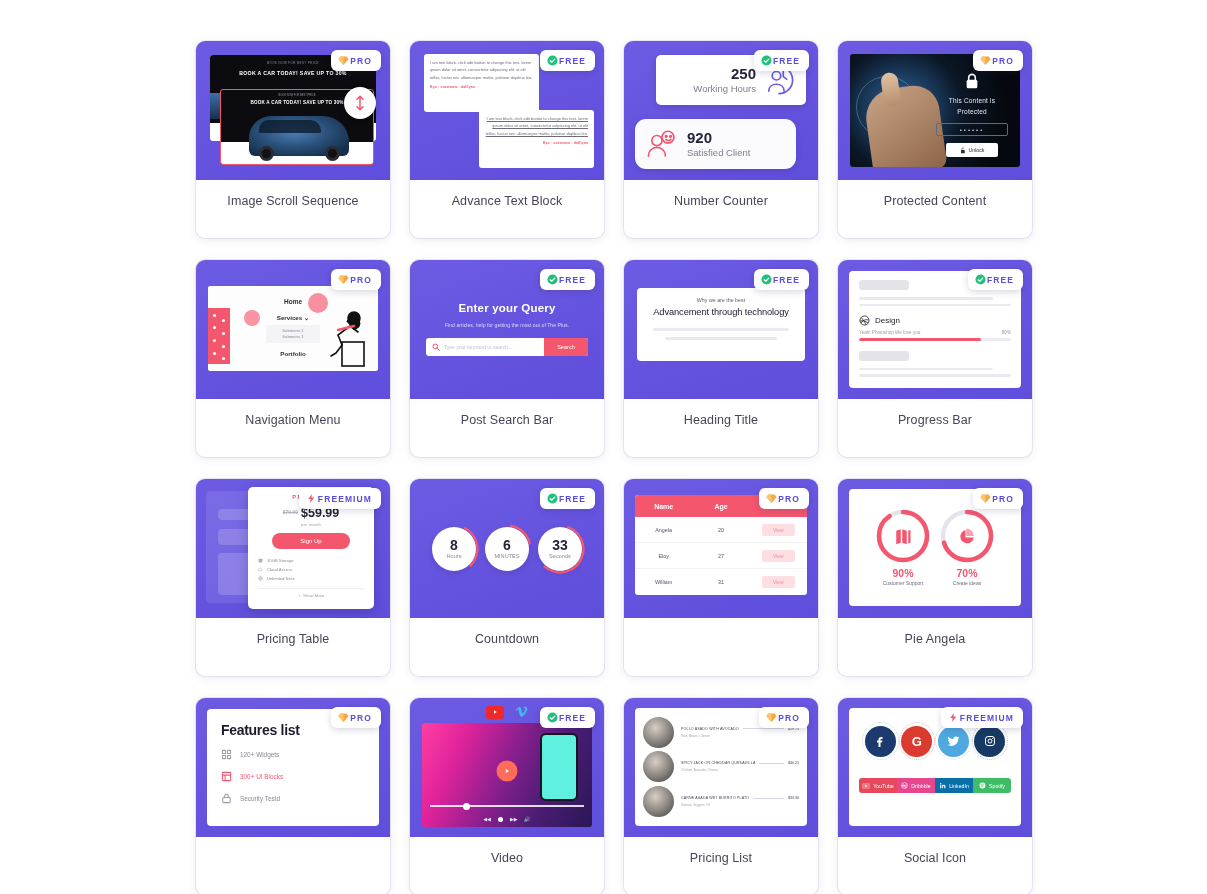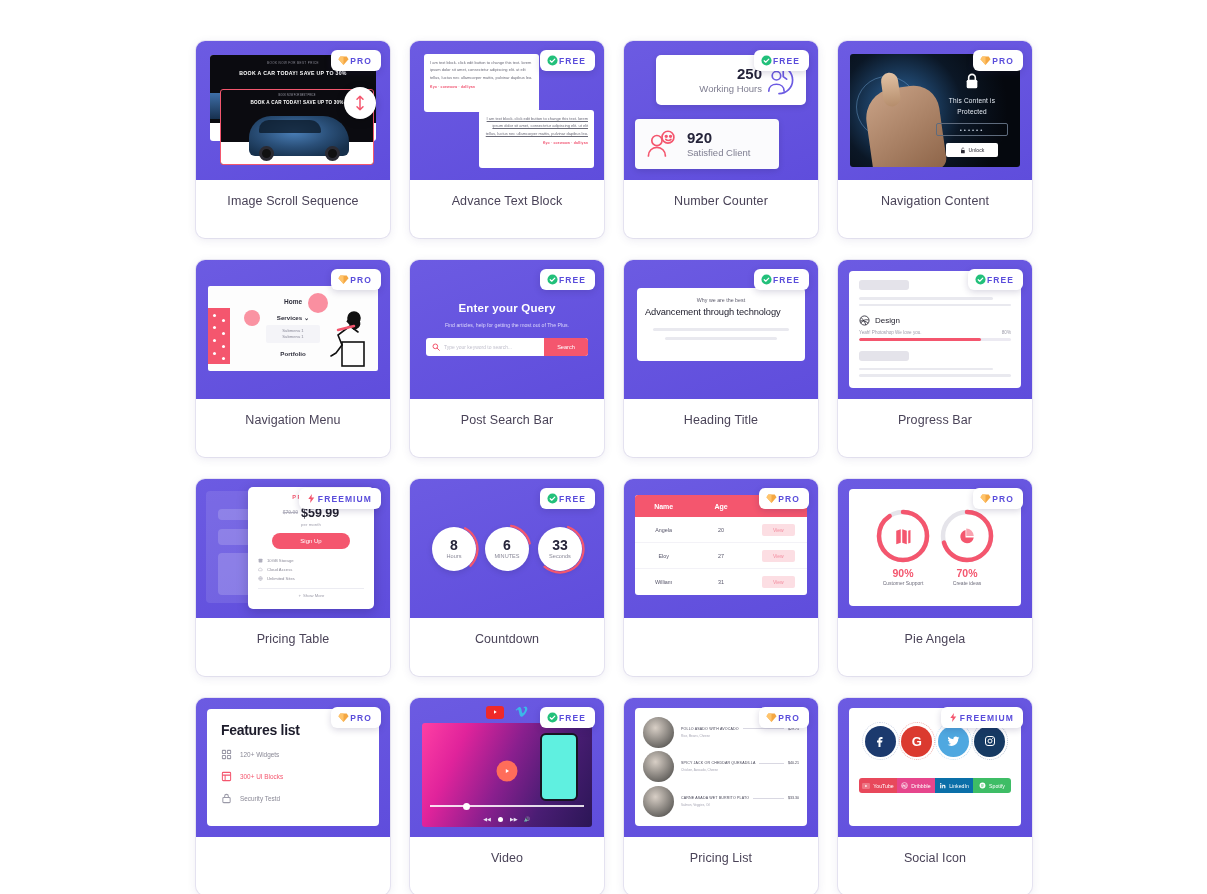--- a/index.html
+++ b/index.html
@@ -76,21 +76,21 @@
 
   
   .atb1 { position:absolute; left:14px; top:13px; width:115px; height:58px; background:#fff; border-radius:3px; padding:5px 6px;}
   .atb2 { position:absolute; right:10px; bottom:12px; width:115px; height:58px; background:#fff; border-radius:3px; padding:5px 6px; text-align:right;}
   .atb-p { font-size:4px; line-height:7.4px; color:#6b6b78; }
   .atb-p.u { text-decoration:underline; }
   .atb-m { margin-top:4px; font-size:3.4px; font-weight:bold; color:#f0506e; letter-spacing:.2px;}
 
   
   .nc1 { position:absolute; left:32px; top:14px; width:150px; height:50px; background:#fff; border-radius:5px; box-shadow:0 2px 6px rgba(0,0,0,.12);}
-  .nc2 { position:absolute; left:11px; top:78px; width:144px; height:50px; background:#fbfbfd; border-radius:4px; box-shadow:0 2px 6px rgba(0,0,0,.12);}
+  .nc2 { position:absolute; left:11px; top:78px; width:161px; height:50px; background:#fbfbfd; border-radius:11px; box-shadow:0 2px 6px rgba(0,0,0,.12);}
   .nc-num { font-size:15px; font-weight:bold; color:#25243a; line-height:1;}
   .nc-lbl { font-size:9.5px; color:#7e7d90; margin-top:2px;}
   .nc-ico { width:34px; height:34px; flex:0 0 34px;}
 
   
   .pc-img { position:absolute; left:12px; top:13px; width:170px; height:113px; border-radius:3px; overflow:hidden;
      background: radial-gradient(circle at 30% 48%, #eaf4ff 0%, #7fb6e8 5%, #214a74 17%, #0b1726 46%, #05080e 80%);}
   .pc-hand { position:absolute; left:18px; bottom:-6px; width:74px; height:86px; background:linear-gradient(150deg,#caa387,#8d6448); border-radius:30px 26px 10px 10px; transform:rotate(-8deg);}
   .pc-hand:before{ content:""; position:absolute; left:20px; top:-16px; width:17px; height:34px; background:linear-gradient(180deg,#e2c2a4,#b58d6c); border-radius:9px;}
   .pc-ring { position:absolute; left:6px; top:22px; width:62px; height:62px; border:1px solid rgba(140,200,255,.35); border-radius:50%;}
@@ -115,21 +115,21 @@
   
   .psb-t { position:absolute; top:42px; left:0; right:0; text-align:center; font-size:11.5px; font-weight:bold; color:#fff; letter-spacing:.2px;}
   .psb-s { position:absolute; top:62px; left:14px; right:14px; text-align:center; font-size:5.2px; color:#dcd7fb;}
   .psb-box { position:absolute; left:16px; right:16px; top:78px; height:18px; background:#fff; border-radius:3px; display:flex; align-items:center; overflow:hidden;}
   .psb-ph { flex:1; font-size:5px; color:#c2c0cd; padding-left:4px;}
   .psb-btn { width:44px; height:100%; background:#f4566e; color:#fff; font-size:5.6px; display:flex; align-items:center; justify-content:center;}
 
   
   .ht-card { position:absolute; left:13px; top:28px; right:13px; height:73px; background:#fff; border-radius:4px; padding:9px 8px;}
   .ht-sub { text-align:center; font-size:5.3px; color:#5c5b6b;}
-  .ht-main { text-align:left; font-size:9.3px; color:#22212f; margin-top:4px; letter-spacing:-.1px;}
+  .ht-main { text-align:center; font-size:9.3px; color:#22212f; margin-top:4px; letter-spacing:-.1px;}
 
   
   .pb-card { position:absolute; left:11px; top:11px; right:11px; bottom:11px; background:#fff; border-radius:4px; padding:9px 10px;}
   .pb-title { display:flex; align-items:center; gap:5px; font-size:8px; font-weight:normal; color:#24232f;}
   .pb-cap { display:flex; justify-content:space-between; font-size:4.6px; color:#9d9caa; margin-top:4px;}
   .pb-track { height:2.6px; background:#eceaf2; border-radius:2px; margin-top:3px; overflow:hidden;}
   .pb-fill { height:100%; background:#f4566e; border-radius:2px;}
 
   
   .pt-bg { position:absolute; left:10px; top:12px; width:152px; height:112px; background:rgba(255,255,255,.10); border-radius:4px;}
@@ -263,21 +263,21 @@
 
   <div class="card">
     <div class="thumb">
       <div class="badge">
         <svg class="bi" viewBox="0 0 24 24">
             <circle cx="12" cy="12" r="11" fill="#22C07A"></circle>
             <path d="M7 12.5l3.3 3.3L17 9" stroke="#fff" stroke-width="2.6" fill="none" stroke-linecap="round" stroke-linejoin="round"></path>
           </svg>
         <span>FREE</span>
       </div>
-      <div class="nc1" style="display:flex;align-items:center;padding:0 10px;">
+      <div class="nc1" style="display:flex;align-items:center;gap:6px;padding:0 10px;">
         <div style="flex:1;text-align:right;">
           <div class="nc-num">250</div>
           <div class="nc-lbl">Working Hours</div>
         </div>
         <svg class="nc-ico" viewBox="0 0 40 40" fill="none" stroke="#6C5BE2" stroke-width="2">
           <path d="M20 4a16 16 0 0 1 0 32" stroke-linecap="round"></path>
             <circle cx="17" cy="15" r="5"></circle>
             <path d="M8 33c0-5 4-8 9-8s9 3 9 8" stroke-linecap="round"></path>
             <path d="M25 10v6l4 3" stroke-linecap="round"></path>
         </svg>
@@ -324,21 +324,21 @@
           <div class="pc-btn">
             <svg width="6" height="7" viewBox="0 0 24 26">
                 <path d="M7 11V8a5 5 0 0 1 9-3" stroke="#2b2b36" stroke-width="2.6" fill="none" stroke-linecap="round"></path>
                 <rect x="4" y="11" width="15" height="13" rx="2.5" fill="#2b2b36"></rect>
               </svg>
             <span>Unlock</span>
           </div>
         </div>
       </div>
     </div>
-    <div class="card-label">Navigation Content</div>
+    <div class="card-label">Protected Content</div>
     <div class="card-foot"></div>
   </div>
 
   <div class="card">
     <div class="thumb">
       <div class="badge">
         <svg class="bi" viewBox="0 0 24 24">
             <path d="M5 3h14l4 6-11 13L1 9z" fill="#F4A742"></path>
             <path d="M5 3h7v19L1 9z" fill="#FFC46B"></path>
           </svg>

